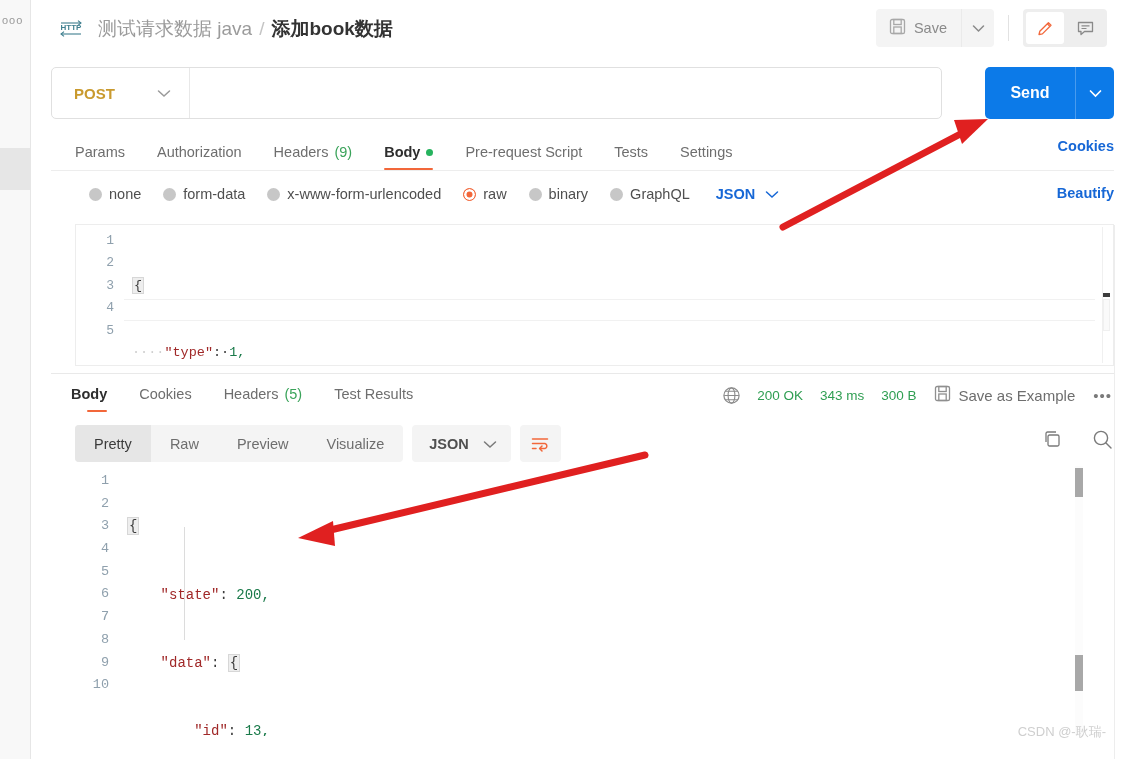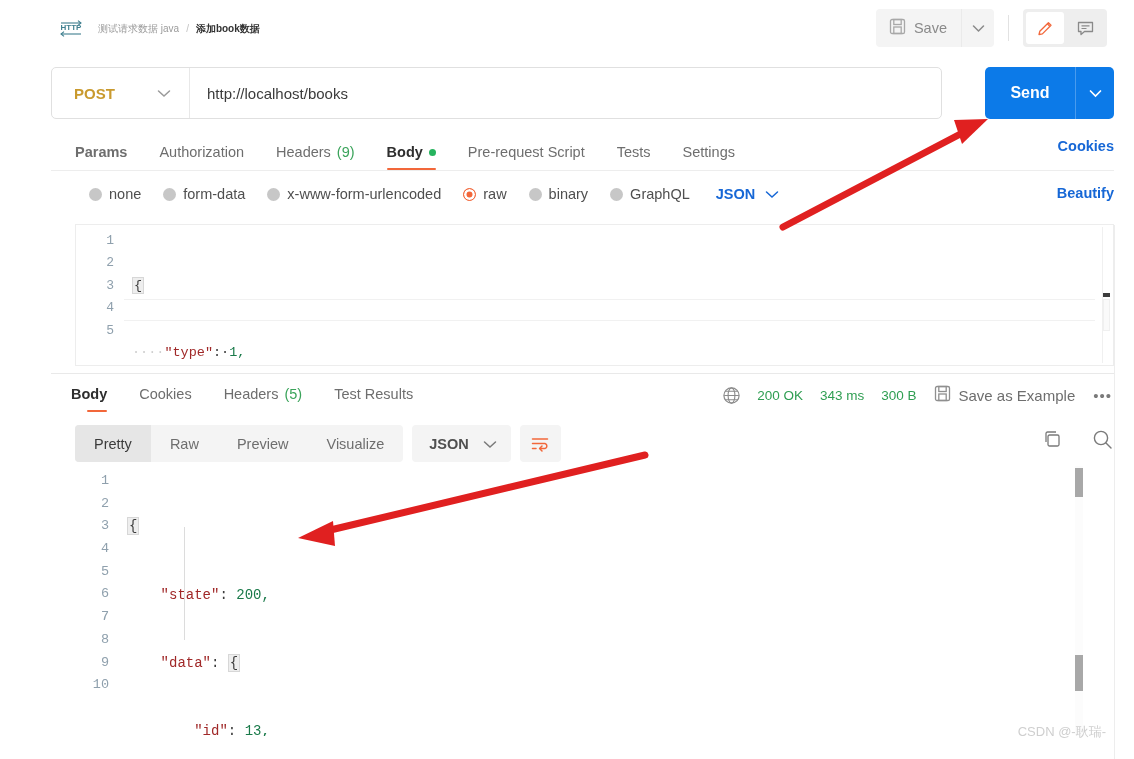--- a/index.html
+++ b/index.html
@@ -47,21 +47,21 @@
     display: flex; align-items: center;
   }
   .http-icon {
     margin-left: 27px;
     width: 26px; height: 20px;
     display: flex; align-items: center; justify-content: center;
   }
   .breadcrumb {
     margin-left: 14px;
     display: flex; align-items: center;
-    font-size: 10px;
+    font-size: 19px;
   }
   .bc-parent { color: #9b9b9b; }
   .bc-sep { color: #c4c4c4; margin: 0 7px; }
   .bc-current { color: #333333; font-weight: bold; }
 
   .header-right {
     position: absolute; right: 27px; top: 9px;
     display: flex; align-items: center; height: 38px;
   }
   .save-group {
@@ -156,21 +156,21 @@
     display: flex; align-items: flex-end; gap: 0;
     height: 36px;
   }
   .rtab {
     position: relative;
     font-size: 14.5px; color: #6e6e6e;
     padding: 0 16px 10px 16px;
     cursor: pointer; white-space: nowrap;
     display: flex; align-items: center; gap: 6px;
   }
-  .rtab:first-child { padding-left: 0; font-weight: bold; }
+  .rtab:first-child { padding-left: 0; }
   .rtab .count { color: #3aa35a; }
   .rtab.active { color: #2e2e2e; font-weight: bold; }
   .rtab.active::after {
     content: ""; position: absolute;
     left: 16px; right: 16px; bottom: 0;
     height: 2.5px; background: #f2673a; border-radius: 2px;
   }
   .green-dot {
     width: 7px; height: 7px; border-radius: 50%;
     background: #26b35e; display: inline-block;
@@ -382,20 +382,24 @@
   .watermark {
     position: absolute; right: 28px; bottom: 18px;
     font-size: 13px; color: #cfcfcf;
   }
 </style>
 </head>
 <body>
 
 <div class="app">
 
+  <div class="left-rail">
+    <div class="rail-dots">ooo</div>
+    <div class="rail-active"></div>
+  </div>
 
   <div class="main">
 
     <div class="header">
       <div class="http-icon">
         <svg width="26" height="20" viewBox="0 0 26 20">
           <text x="13" y="11" font-size="8" font-family="Liberation Sans, sans-serif" fill="#3f7f8f" text-anchor="middle" font-weight="bold">HTTP</text>
           <path d="M3 4 L23 4" stroke="#3f7f8f" stroke-width="1.1" fill="none"></path>
           <path d="M20 1.6 L23 4 L20 6.4" stroke="#3f7f8f" stroke-width="1.1" fill="none"></path>
           <path d="M3 15 L23 15" stroke="#3f7f8f" stroke-width="1.1" fill="none"></path>
@@ -447,21 +451,20 @@
     <div class="urlbar-wrap">
       <div class="urlbar">
         <div class="method">
           <span class="method-label">POST</span>
           <span>
             <svg width="14" height="9" viewBox="0 0 14 9">
                 <path d="M1.5 2 L7 7 L12.5 2" fill="none" stroke="#9a9a9a" stroke-width="1.5" stroke-linecap="round"></path>
               </svg>
           </span>
         </div>
-        <input class="url-input" type="text" value="http://localhost/books" style="">
       </div>
       <div class="send-group">
         <button class="send-btn">Send</button>
         <button class="send-caret">
           <svg width="13" height="9" viewBox="0 0 13 9">
               <path d="M1.5 2 L6.5 7 L11.5 2" fill="none" stroke="#ffffff" stroke-width="1.7" stroke-linecap="round"></path>
             </svg>
         </button>
       </div>
     </div>

